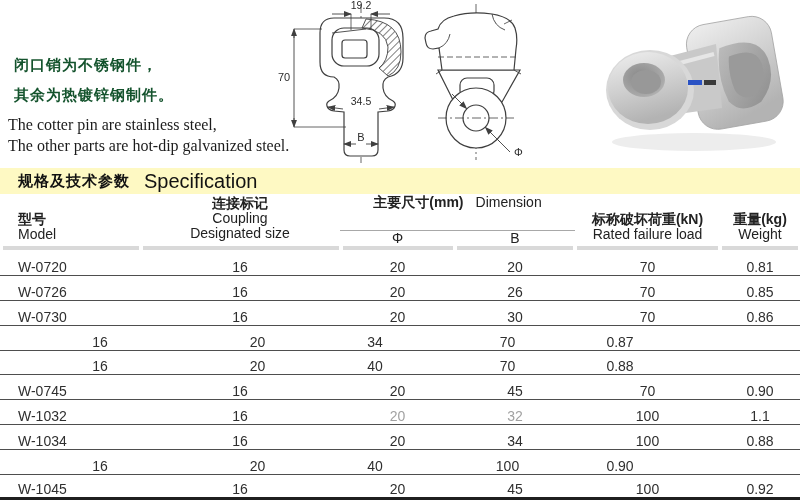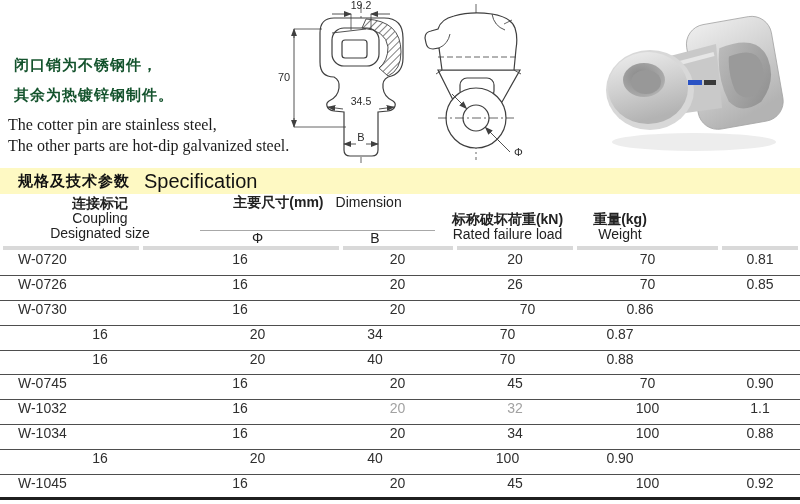--- a/index.html
+++ b/index.html
@@ -31,21 +31,21 @@
   .dims-sub div{display:flex;align-items:center;justify-content:center;font-size:14px;}
   .sub-phi{width:115px;}
   .sub-b{width:120px;}
   .th-load{width:145px;align-items:center;}
   .th-weight{width:80px;align-items:center;}
   .band{display:flex;height:5px;}
   .band div{background:#d9d9d9;height:4px;margin:0 2px;}
   .b1{width:136px;margin-left:3px!important;}
   .b2{width:196px;}.b3{width:111px;}.b4{width:116px;}.b5{width:141px;}.b6{width:76px;}
   .tbody{display:block;}
-  .row{display:flex;align-items:flex-start;height:24.9px;box-sizing:border-box;
+  .row{display:flex;align-items:flex-end;height:24.9px;box-sizing:border-box;
        border-bottom:1.4px solid #4e4e4e;font-size:14px;color:#2f2f2f;}
   .row:last-child{border-bottom:3px solid #1f1f1f;}
   .cell{text-align:center;}
   .c-model{width:140px;text-align:left;padding-left:18px;box-sizing:border-box;}
   .c-coupling{width:200px;}
   .c-phi{width:115px;}
   .c-b{width:120px;}
   .c-load{width:145px;}
   .c-weight{width:80px;}
   .faded{color:#a2a2a2;}
@@ -176,20 +176,24 @@
     </g>
   </svg>
 
   <div class="section-bar" style="background:#fef9c3;">
     <span class="cn">规格及技术参数</span>
     <span class="en">Specification</span>
   </div>
 
   <div class="spec-table">
     <div class="thead">
+      <div class="th th-model">
+        <span class="cjk">型号</span>
+        <span>Model</span>
+      </div>
       <div class="th th-coupling">
         <span class="cjk">连接标记</span>
         <span>Coupling</span>
         <span>Designated size</span>
       </div>
       <div class="th th-dims">
         <div class="dims-top">
           <span class="cjk">主要尺寸(mm)</span>
           <span>Dimension</span>
         </div>
@@ -233,20 +237,21 @@
     <div class="cell c-phi">20</div>
     <div class="cell c-b">26</div>
     <div class="cell c-load">70</div>
     <div class="cell c-weight">0.85</div>
   </div>
 
   <div class="row">
     <div class="cell c-model">W-0730</div>
     <div class="cell c-coupling">16</div>
     <div class="cell c-phi">20</div>
+    <div class="cell c-b">30</div>
     <div class="cell c-load">70</div>
     <div class="cell c-weight">0.86</div>
   </div>
 
   <div class="row">
     <div class="cell c-coupling">16</div>
     <div class="cell c-phi">20</div>
     <div class="cell c-b">34</div>
     <div class="cell c-load">70</div>
     <div class="cell c-weight">0.87</div>

